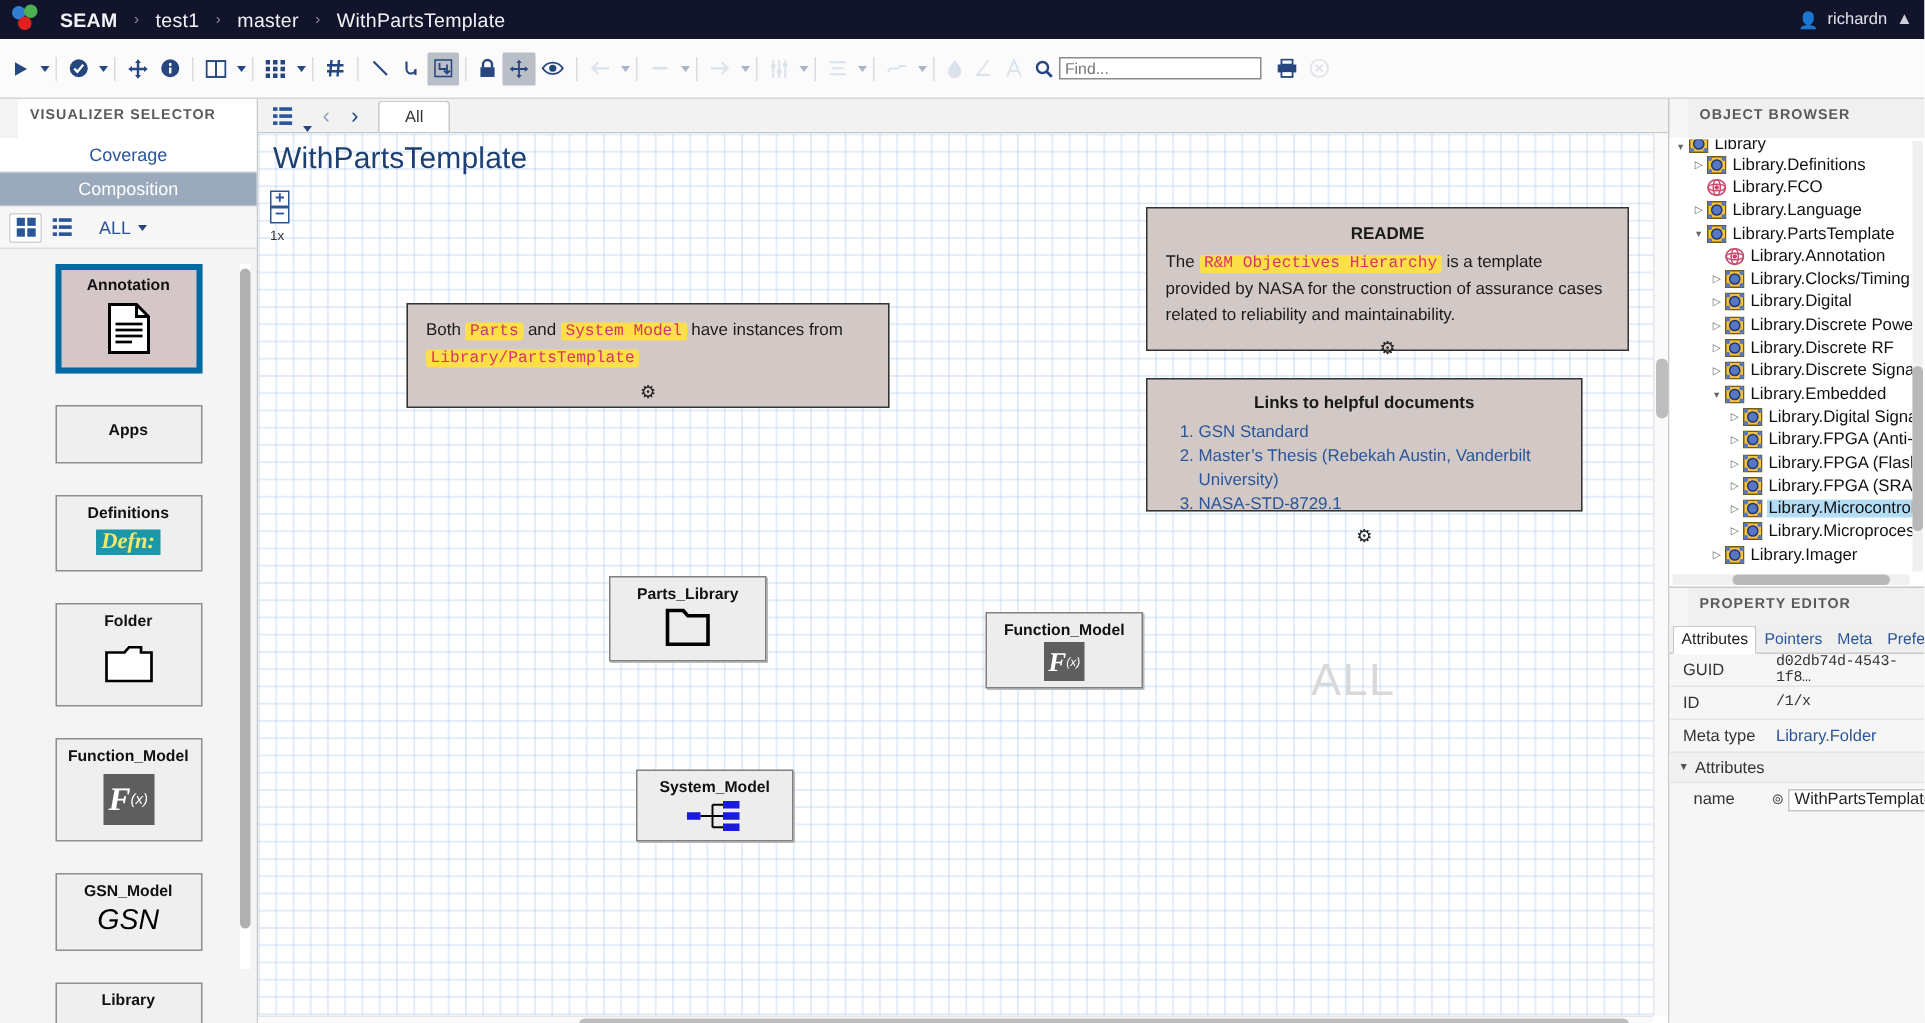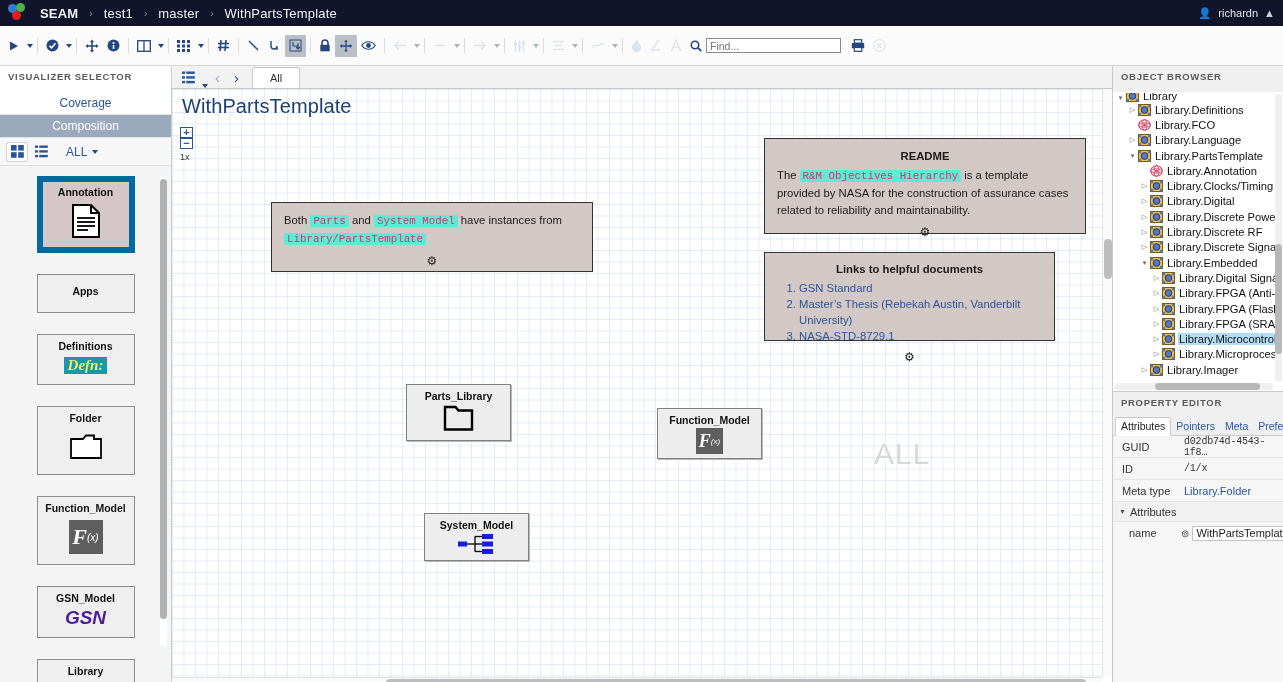--- a/index.html
+++ b/index.html
@@ -48,38 +48,38 @@
     width:135px; height:15px; border:1px solid #8b8b8b; background:#fff;
     font-size:10.5px; color:#777; padding:0 3px; line-height:13px;
     font-family:"Liberation Sans", sans-serif;
   }
 
   
   #main { display:flex; height:621px; }
 
   
   #left { width:172px; background:#f4f4f4; border-right:1px solid #cccccc; display:flex; flex-direction:column;}
-  .panel-title { font-size:9.5px; letter-spacing:.7px; color:#5a5a5a; padding:5px 8px 10px 8px; background:#fff; font-weight:600;}
+  .panel-title { font-size:9.5px; letter-spacing:.7px; color:#5a5a5a; padding:5px 8px 10px 8px; background:#fff; font-weight:600;margin-left:12px;}
   .vis-item { height:23px; line-height:23px; text-align:center; font-size:12px; color:#2a5699; cursor:pointer; border-bottom:1px solid #e3e3e3; background:#fff;}
   .vis-item.sel { background:#9aa9bb; color:#ffffff; }
   .toolrow { height:28px; display:flex; align-items:center; gap:2px; padding:0 6px; border-bottom:1px solid #dfdfdf; background:#f7f7f7;}
   .toolrow .tgl { width:22px;height:20px;display:flex;align-items:center;justify-content:center;cursor:pointer;border-radius:2px;}
   .toolrow .tgl.on { background:#fff; border:1px solid #d2d2d2;}
   .all-lbl { color:#2a5699; font-size:12px; margin-left:12px; cursor:pointer; }
   #palette { flex:1; overflow:hidden; position:relative; padding-top:10px; background:#f4f4f4;}
   .pal-item {
     width:98px; margin:0 auto 21px auto; background:#efefef; border:1px solid #8e8e8e;
     text-align:center; padding:5px 2px 7px 2px; cursor:pointer;
   }
-  .pal-item.sel { background:#d5c7c7; border:6px solid #0369a1; padding:4px 1px 6px 1px; }
+  .pal-item.sel { background:#d5c7c7; border:4px solid #0369a1; padding:4px 1px 6px 1px; }
   .pal-name { font-size:10.5px; font-weight:bold; color:#111; margin-bottom:3px; }
   .pal-ico { height:40px; display:flex; align-items:center; justify-content:center; }
   .pal-item.noico { padding-bottom:12px; padding-top:10px;}
   .defn-chip { background:#1a97a8; color:#f2e96b; font-style:italic; font-family:"Liberation Serif", serif; font-weight:bold; font-size:15px; padding:0 4px; }
-  .gsn-txt { color:#4c1d95; font-style:italic; font-weight:bold; font-size:19px; font-family:"Liberation Sans", sans-serif;}
+  .gsn-txt { color:#000000; font-style:italic; font-weight:normal; font-size:19px; font-family:"Liberation Sans", sans-serif;}
   .fx-box { background:#5e5e5e; color:#fff; width:34px;height:34px; display:flex;align-items:center;justify-content:center;}
   .fx-box b { font-style:italic; font-size:22px; font-family:"Liberation Serif", serif; line-height:1;}
   .fx-box sub { font-style:italic; font-size:10px; }
   .left-scroll { position:absolute; right:4px; top:10px; width:7px; height:470px; background:#ffffff;}
   .left-scroll i { position:absolute; left:0; top:3px; width:7px; height:440px; background:#b0b0b0; border-radius:4px; display:block;}
 
   
   #center { flex:1; display:flex; flex-direction:column; background:#fff; position:relative; min-width:0;}
   #tabbar { height:23px; display:flex; align-items:flex-end; background:#f2f2f2; border-bottom:1px solid #c8c8c8; padding-left:6px; }
   .tb-ico { display:flex; align-items:center; height:22px; padding:0 4px; color:#25467f; cursor:pointer;}
@@ -104,21 +104,21 @@
           font-size:11px; line-height:9px; text-align:center; cursor:pointer; font-weight:bold;}
   .zlbl { font-size:9px; color:#333; margin-top:3px; }
   #all-wm { position:absolute; left:702px; top:348px; font-size:30px; color:#d8d8d8; letter-spacing:1px;}
 
   .note {
     position:absolute; background:#d2c8c6; border:1px solid #333; padding:9px 12px 4px 12px;
     font-size:11.3px; line-height:17px; color:#1a1a1a;
   }
   .note .hd { text-align:center; font-weight:bold; margin-bottom:2px; }
   .code {
-    font-family:"Liberation Mono", monospace; color:#d6336c; background:#5eead4;
+    font-family:"Liberation Mono", monospace; color:#d6336c; background:#fde047;
     border-radius:2px; padding:0 3px; font-size:10.8px;
   }
   .gear { text-align:center; color:#222; font-size:12px; margin-top:5px; cursor:pointer; }
   .note ol { margin:2px 0 0 22px; }
   .note ol li { color:#2a5699; font-size:11.3px; line-height:16px; }
 
   .node {
     position:absolute; background:#ededed; border:1px solid #808080;
     box-shadow:1px 1px 0 #b9b9b9; text-align:center; cursor:pointer;
   }

